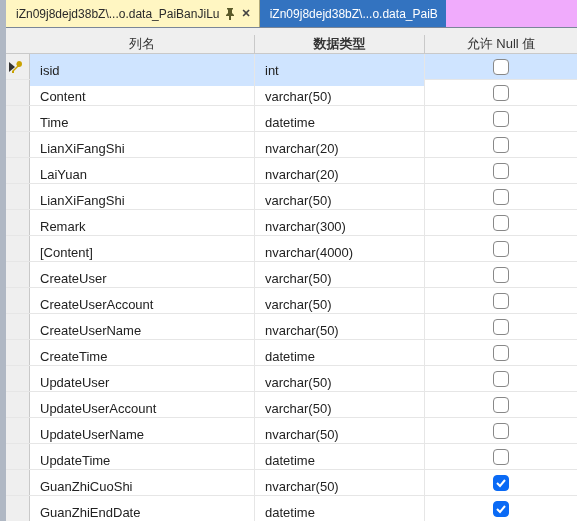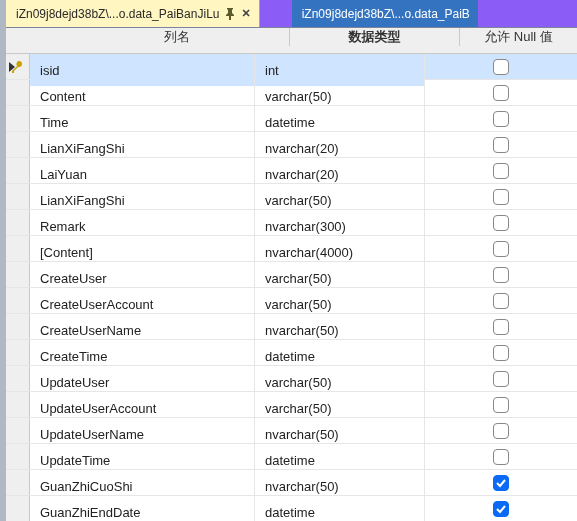--- a/index.html
+++ b/index.html
@@ -8,23 +8,22 @@
     font-size: 13px;
     background: #fff;
     width: 577px;
     height: 521px;
     overflow: hidden;
     border-left: 6px solid #b0b8c4;
   }
   .tabbar {
     display: flex;
     height: 28px;
-    background: #8b5cf6;
+    background: #f0abfc;
     border-bottom: 1px solid #7a8698;
-    gap: 32px;
   }
   .tab {
     background: #fff6c2;
     padding: 4px 8px 4px 10px;
     border-right: 1px solid #b0a878;
     display: flex;
     align-items: center;
     gap: 6px;
     font-size: 12px;
     white-space: nowrap;
@@ -40,22 +39,21 @@
     font-size: 11px;
     color: #444;
   }
   .pin svg { width:10px; height:12px; display:block; }
   .close { font-weight:bold; }
   .header-row {
     display: flex;
     height: 26px;
     border-bottom: 1px solid #c9c9c9;
     background: #efefef;
-    align-items: flex-start;
-    padding-left: 35px;
+    align-items: flex-end;
   }
   .gutter {
     width: 24px;
     border-right: 1px solid #c9c9c9;
     background: #efefef;
     flex-shrink: 0;
   }
   .col-name { width: 225px; border-right:1px solid #c9c9c9; }
   .col-type { width: 170px; border-right:1px solid #c9c9c9;font-weight:bold; }
   .col-null { flex:1; }

